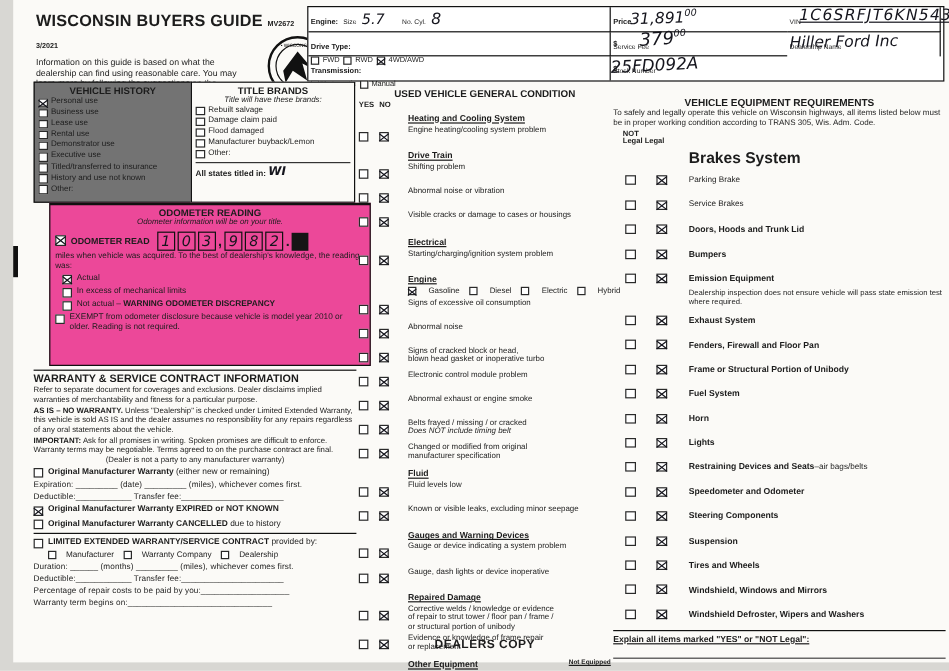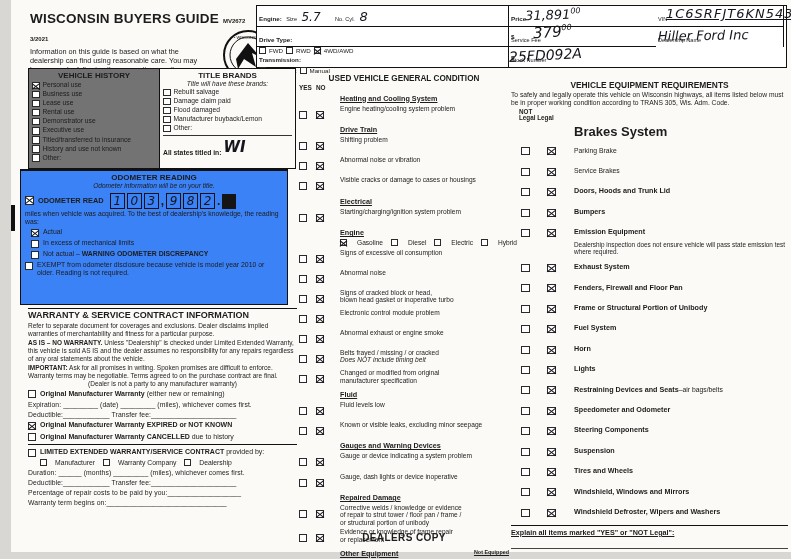--- a/index.html
+++ b/index.html
@@ -38,21 +38,21 @@
   .vh-box { position:absolute; left:28px; top:68px; width:132px; height:101px; border:1.6px solid #111; padding:2px 3px; background:#737373; }
   .tb-box { position:absolute; left:159px; top:68px; width:137px; height:101px; border:1.6px solid #111; border-left:1px solid #111; padding:2px 3px; background:#fbfaf7; }
   .box-title { font-size:8px; font-weight:bold; text-align:center; }
   .box-sub { font-size:6.6px; font-style:italic; text-align:center; }
   .ck-list { margin-top:1px; }
   .ck-row { display:flex; align-items:center; gap:3px; font-size:6.7px; line-height:1.0; margin-top:1.6px; }
   .ck-row .cb { width:7.5px; height:7.5px; }
   .states { font-size:6.8px; font-weight:bold; margin-top:3px; display:flex; align-items:flex-end; gap:2px; border-top:1px solid #333; padding-top:2px; }
 
   
-  .odo { position:absolute; left:20px; top:169px; width:268px; height:136px; border:1.6px solid #111; border-top:2px solid #111; padding:2px 4px; background:#3b82f6; }
+  .odo { position:absolute; left:41px; top:169px; width:268px; height:136px; border:1.6px solid #111; border-top:2px solid #111; padding:2px 4px; background:#ec4899; }
   .odo-digits { display:flex; align-items:center; gap:2px; margin:2px 0 1px 2px; }
   .dbox { width:15px; height:16px; border:1.4px solid #111; display:flex; align-items:center; justify-content:center; font-size:12px; }
   .dcomma { font-size:12px; font-weight:bold; } .ddot { font-size:12px; font-weight:bold; }
   .dblack { width:14px; height:15px; background:#151515; }
   .odo-text { font-size:6.8px; line-height:1.18; }
   .odo-row { display:flex; gap:4px; align-items:flex-start; font-size:6.9px; margin-top:2px; line-height:1.15; }
   .odo-row .cb { margin-top:1px; }
 
   
   .warr { position:absolute; left:28px; top:308px; width:269px; }
@@ -237,21 +237,21 @@
         <span class="cb"></span>
         <span>Manufacturer buyback/Lemon</span>
       </div>
       <div class="ck-row">
         <span class="cb"></span>
         <span>Other:</span>
       </div>
     </div>
   <div class="states">
     <span>All states titled in:</span>
-    <span class="hand" style="font-size:15px;">WI</span>
+    <span class="hand" style="font-size:10px;">WI</span>
   </div>
 </div>
 
 <div class="odo">
   <div class="box-title">ODOMETER READING</div>
   <div class="box-sub">Odometer information will be on your title.</div>
   <div style="display:flex;align-items:center;gap:4px;margin-top:2px;">
     <span class="cb big ck" id="odo-read-cb"></span>
     <span style="font-size:7.4px;font-weight:bold;">ODOMETER READ</span>
     <span class="odo-digits" id="odo-digits">

